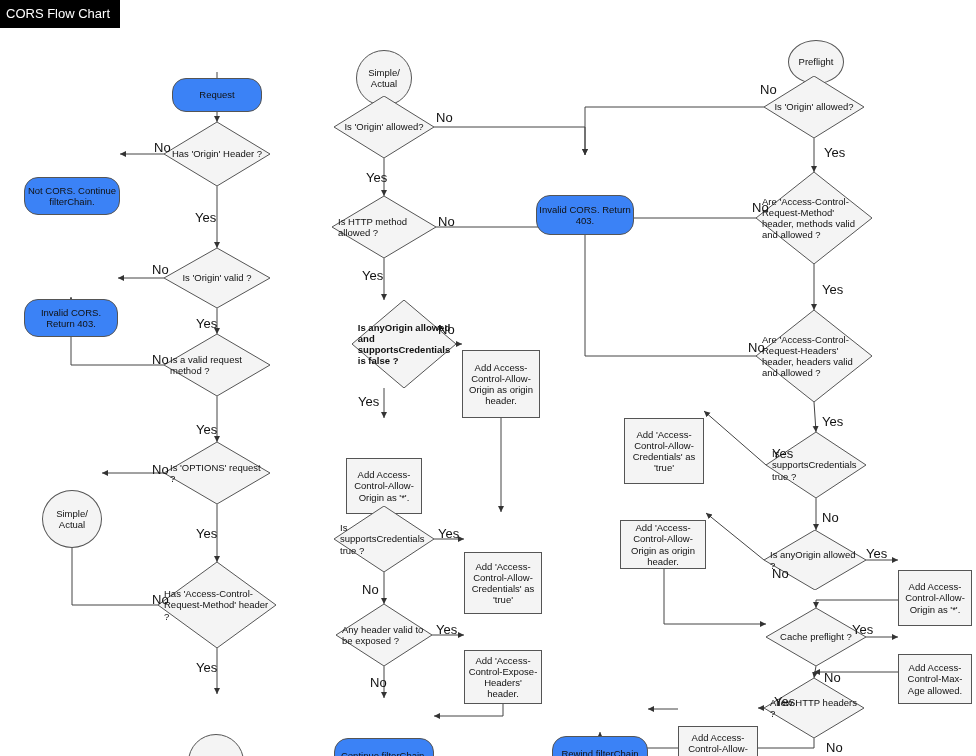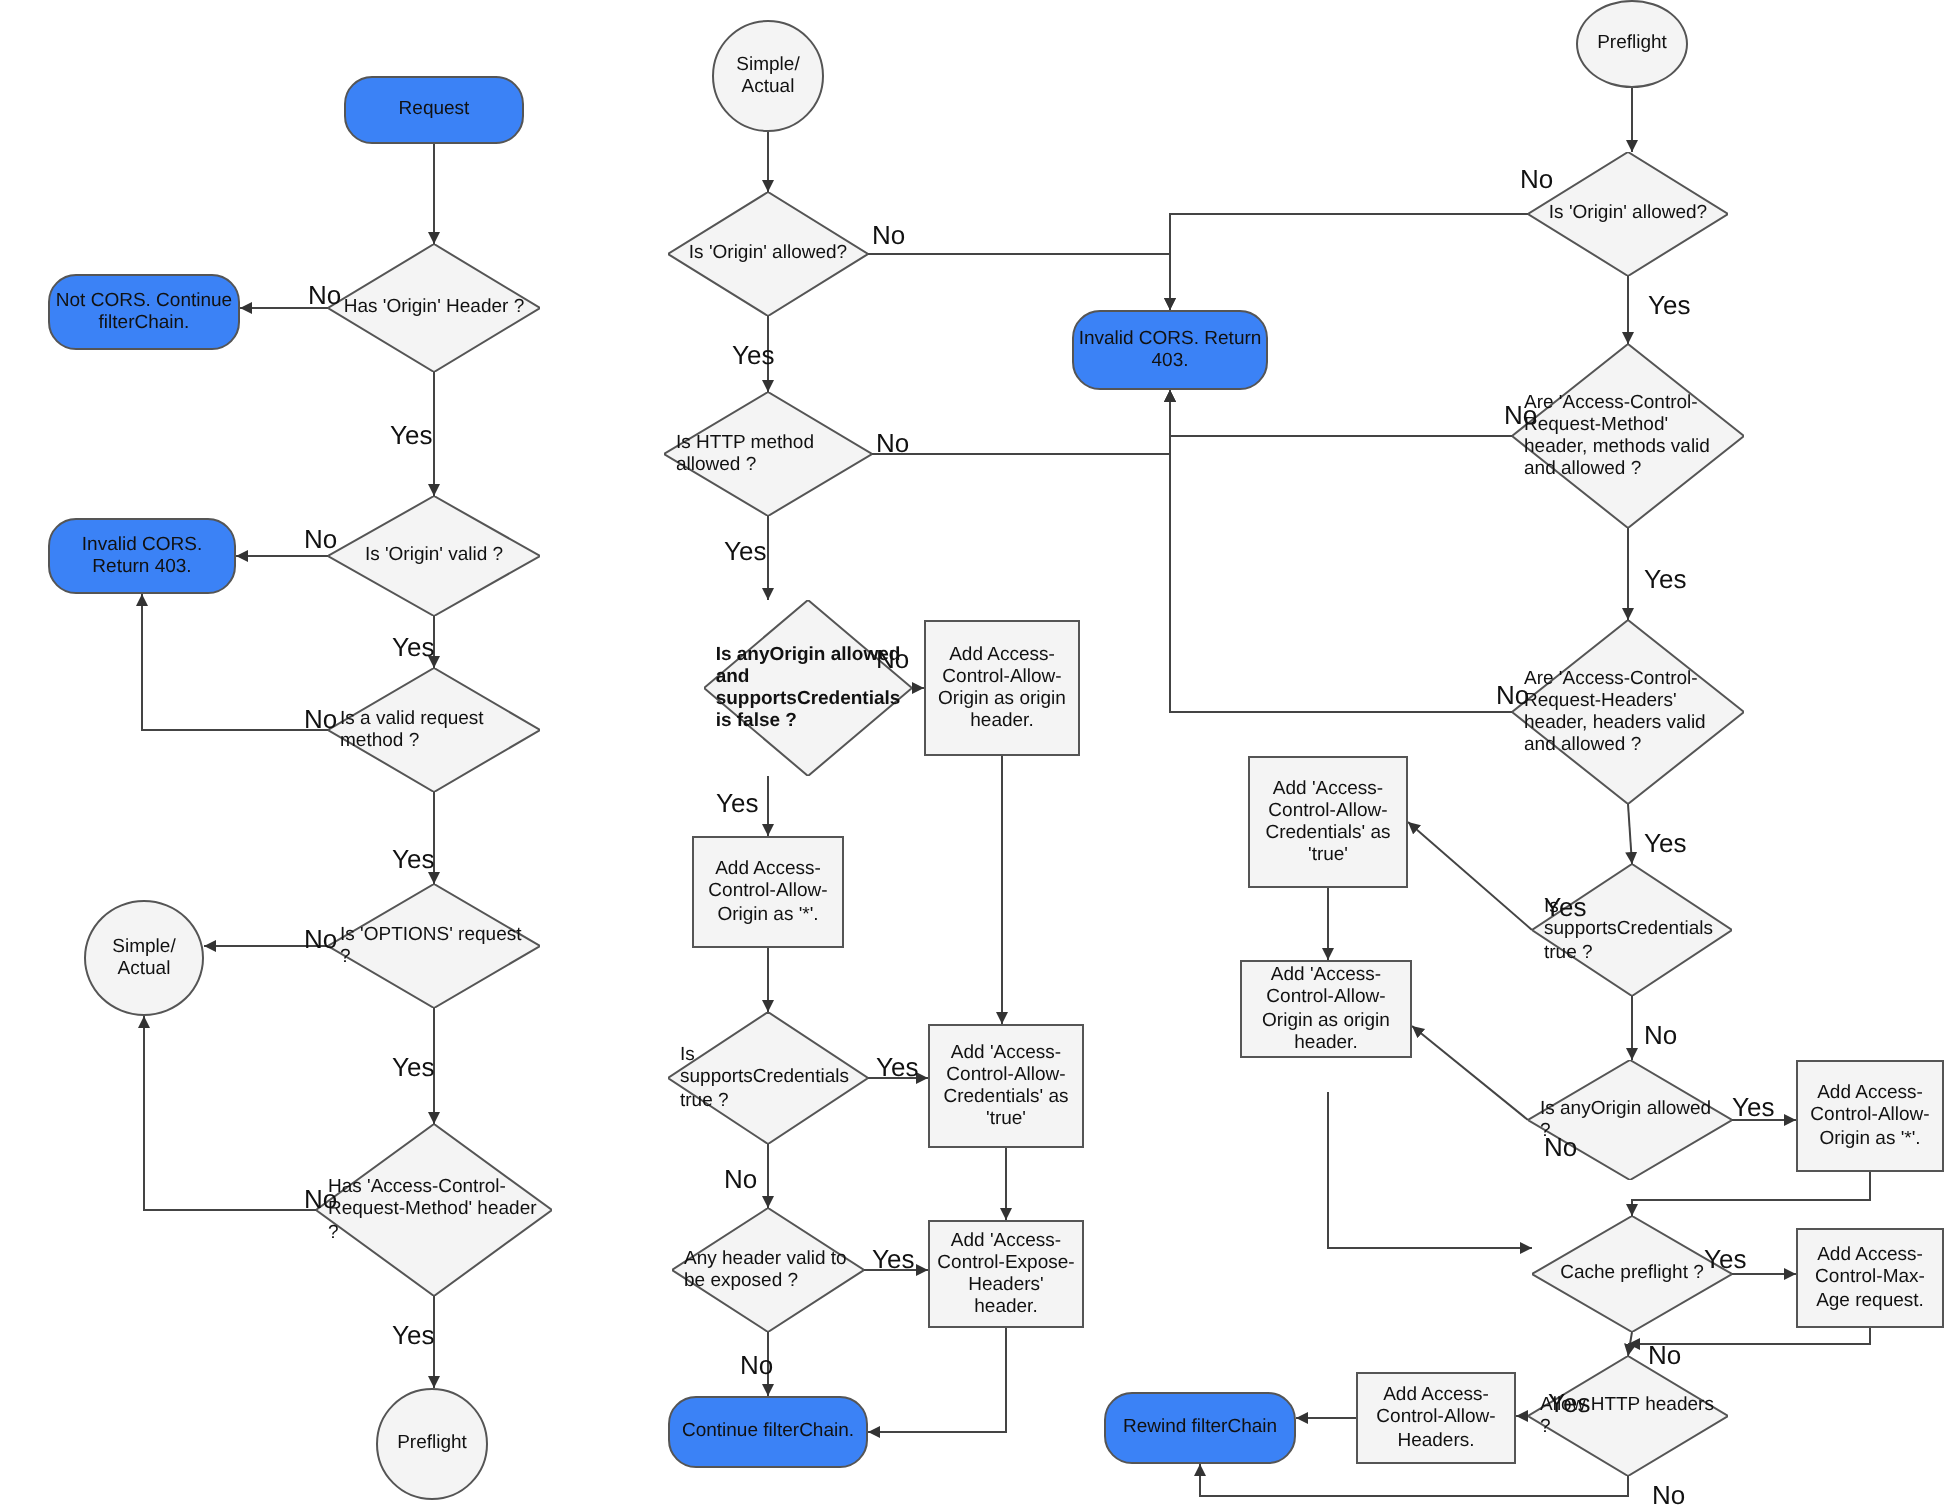--- a/index.html
+++ b/index.html
@@ -5,35 +5,36 @@
   html,body{margin:0;padding:0;}
   body{
     width:976px;height:756px;position:relative;overflow:hidden;
     background:#ffffff;
     font-family:"Liberation Sans", sans-serif;
     font-size:9.5px;
     color:#111;
   }
   #canvas{position:absolute;left:0;top:0;width:976px;height:756px;}
   svg.edges{position:absolute;left:0;top:0;width:976px;height:756px;pointer-events:none;}
-  .node{position:absolute;box-sizing:border-box;display:flex;align-items:center;justify-content:center;text-align:center;line-height:1.18;padding:2px;}
+  .node{position:absolute;box-sizing:border-box;display:flex;align-items:center;justify-content:center;text-align:center;line-height:1.18;padding:2px;margin-top:40px;}
   .rect{background:#f4f4f4;border:1px solid #555;}
   .round{background:#3b82f6;border:1px solid #555;border-radius:14px;}
   .ellipse{background:#f4f4f4;border:1px solid #555;border-radius:50%;}
   .diamond-wrap{position:absolute;}
   .diamond-shape{position:absolute;left:0;top:0;width:100%;height:100%;}
   .diamond-label{position:absolute;left:0;top:0;width:100%;height:100%;display:flex;align-items:center;justify-content:center;text-align:left;line-height:1.18;box-sizing:border-box;padding:2px 6px;}
   .edge-label{position:absolute;font-size:13px;color:#111;white-space:nowrap;}
   #title{position:absolute;left:0;top:0;background:#000;color:#fff;font-size:13px;padding:6px 10px 7px 6px;}
 </style>
 </head>
 <body>
 
 <div id="canvas">
 
+  <div id="title">CORS Flow Chart</div>
 
   <svg class="edges" viewBox="0 0 976 756">
     <defs>
       <marker id="arrow" markerWidth="8" markerHeight="8" refX="6" refY="3" orient="auto" markerUnits="strokeWidth">
         <path d="M0,0 L6,3 L0,6 z" fill="#333"></path>
       </marker>
     </defs>
     <g id="edge-paths" stroke="#444" stroke-width="1" fill="none">
         <path d="M217,72 L217,122" marker-end="url(#arrow)"></path>
         <path d="M164,154 L120,154" marker-end="url(#arrow)"></path>
@@ -223,21 +224,21 @@
       <div class="node rect" style="left: 898px; top: 530px; width: 74px; height: 56px;">
         <span>Add Access-Control-Allow-Origin as '*'.</span>
       </div>
       <div class="diamond-wrap" style="left: 766px; top: 608px; width: 100px; height: 58px;">
         <svg class="diamond-shape" viewBox="0 0 100 58">
           <polygon points="50,0 100,29 50,58 0,29" fill="#f4f4f4" stroke="#555" stroke-width="1"></polygon>
         </svg>
         <div class="diamond-label">Cache preflight ?</div>
       </div>
       <div class="node rect" style="left: 898px; top: 614px; width: 74px; height: 50px;">
-        <span>Add Access-Control-Max-Age request.</span>
+        <span>Add Access-Control-Max-Age allowed.</span>
       </div>
       <div class="diamond-wrap" style="left: 764px; top: 678px; width: 100px; height: 60px;">
         <svg class="diamond-shape" viewBox="0 0 100 60">
           <polygon points="50,0 100,30 50,60 0,30" fill="#f4f4f4" stroke="#555" stroke-width="1"></polygon>
         </svg>
         <div class="diamond-label">Allow HTTP headers ?</div>
       </div>
       <div class="node rect" style="left: 678px; top: 686px; width: 80px; height: 46px;">
         <span>Add Access-Control-Allow-Headers.</span>
       </div>

